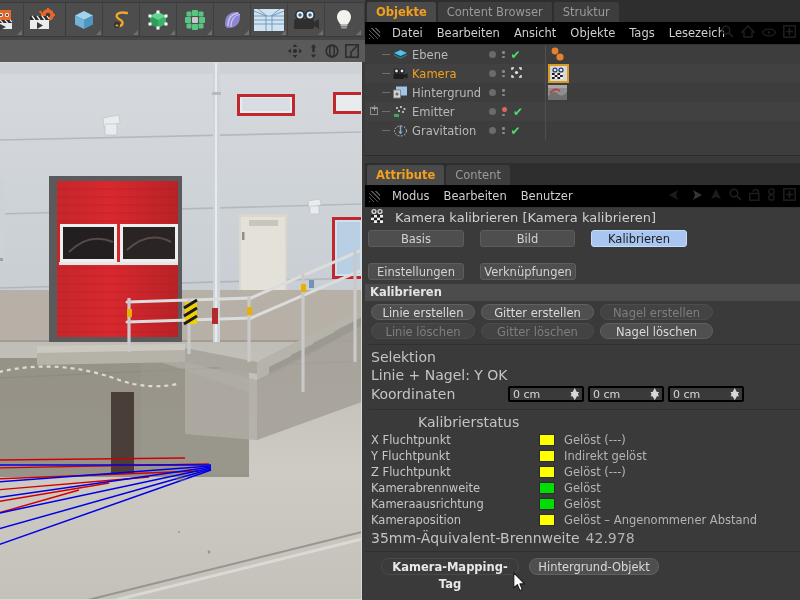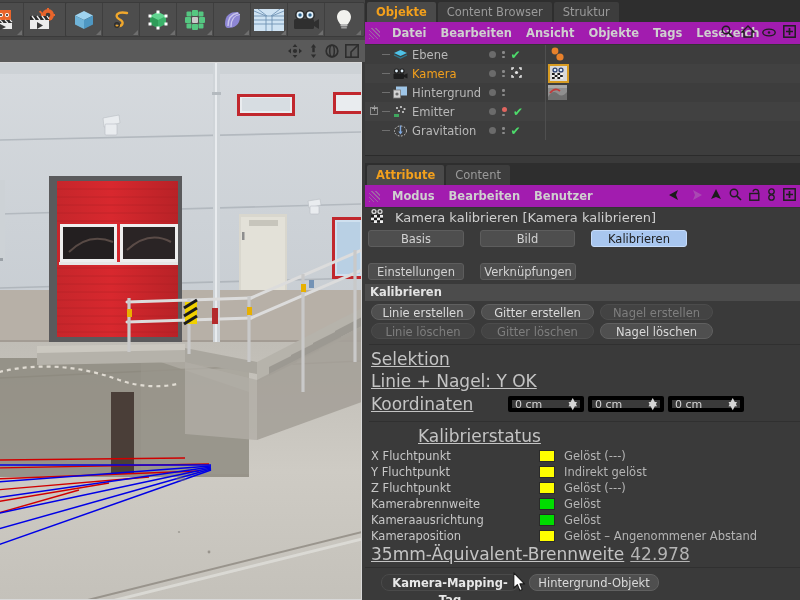--- a/index.html
+++ b/index.html
@@ -31,22 +31,22 @@
   .photo{position:absolute;left:-1px;top:-1px;width:363px;height:539px;}
 
   
   .right{position:absolute;left:365px;top:0;width:435px;height:600px;background:#3a3a3a;}
 
   .tabrow{height:22px;background:#2e2e2e;display:flex;align-items:flex-end;padding-left:2px;}
   .tab{height:20px;padding:0 9px;display:flex;align-items:center;font-size:11.5px;color:#9a9a9a;
        background:#3d3d3d;margin-right:2px;border-radius:2px 2px 0 0;}
   .tab.active{background:#4a4a4a;color:#f3a01c;font-weight:bold;}
 
-  .menurow{height:22px;background:#a21caf;display:flex;align-items:center;
-           padding-left:4px;border-bottom:1px solid #343434;position:relative;font-weight:bold;}
+  .menurow{height:22px;background:#000000;display:flex;align-items:center;
+           padding-left:4px;border-bottom:1px solid #343434;position:relative;}
   .grip{width:11px;height:11px;margin-right:5px;opacity:.55;
         background-image:repeating-linear-gradient(45deg,#9d9d9d 0 1px,transparent 1px 3px);}
   .mitem{padding:0 7px;font-size:11.5px;color:#cfcfcf;line-height:22px;}
   .menuicons{position:absolute;right:4px;top:0;height:22px;display:flex;align-items:center;gap:7px;}
 
   
   .objmgr{height:110px;background:#3d3d3d;border-bottom:1px solid #2b2b2b;position:relative;}
   .objrow{height:19px;display:flex;align-items:center;position:relative;}
   .objrow.alt{background:#414141;}
   .tree{width:118px;display:flex;align-items:center;padding-left:4px;box-sizing:border-box;height:19px;}
@@ -71,25 +71,25 @@
   .abtn{height:17px;line-height:17px;text-align:center;font-size:11.5px;color:#d2d2d2;
         background:#4e4e4e;border:1px solid #5d5d5d;border-radius:3px;box-sizing:border-box;}
   .abtn.on{background:#a8c6ef;border-color:#c6dcfb;color:#1d1d1d;}
   .secthead{background:#4c4c4c;height:17px;line-height:17px;font-size:11.5px;color:#e4e4e4;
             font-weight:bold;padding-left:5px;margin-top:4px;}
   .pillrow{display:flex;padding:3px 0 0 6px;gap:6px;}
   .pill{height:16px;line-height:16px;border-radius:8px;background:#4f4f4f;border:1px solid #606060;
         text-align:center;font-size:11.5px;color:#dadada;box-sizing:border-box;}
   .pill.dis{color:#7e7e7e;background:#434343;border-color:#4c4c4c;}
   .pill.dark{background:#3b3b3b;border-color:#4a4a4a;color:#e8e8e8;font-weight:bold;}
-  .lbl{font-size:17px;color:#c4c4c4;text-decoration:underline;}
+  .lbl{font-size:14px;color:#c4c4c4;}
   .hr{height:1px;background:#303030;margin:5px 0 0 4px;}
 
   .fieldrow{display:flex;align-items:center;padding-left:6px;margin-top:3px;}
-  .numfield{width:76px;height:16px;background:#3a3a3a;border:4px solid #000000;border-radius:2px;
+  .numfield{width:76px;height:16px;background:#3a3a3a;border:2px solid #000000;border-radius:2px;
             display:flex;align-items:center;justify-content:space-between;padding:0 3px;box-sizing:border-box;
             margin-right:4px;}
   .numfield span{font-size:11px;color:#d6d6d6;}
   .spin{display:flex;flex-direction:column;align-items:center;line-height:4px;color:#b2b2b2;font-size:7px;}
 
   .statusrow{display:flex;align-items:center;height:16px;padding-left:6px;}
   .statusrow .name{width:168px;font-size:11.5px;color:#c6c6c6;}
   .sw{width:16px;height:12px;margin-right:9px;border:1px solid #2a2a2a;box-sizing:border-box;}
   .stxt{font-size:11.5px;color:#b4b4b4;}
 

